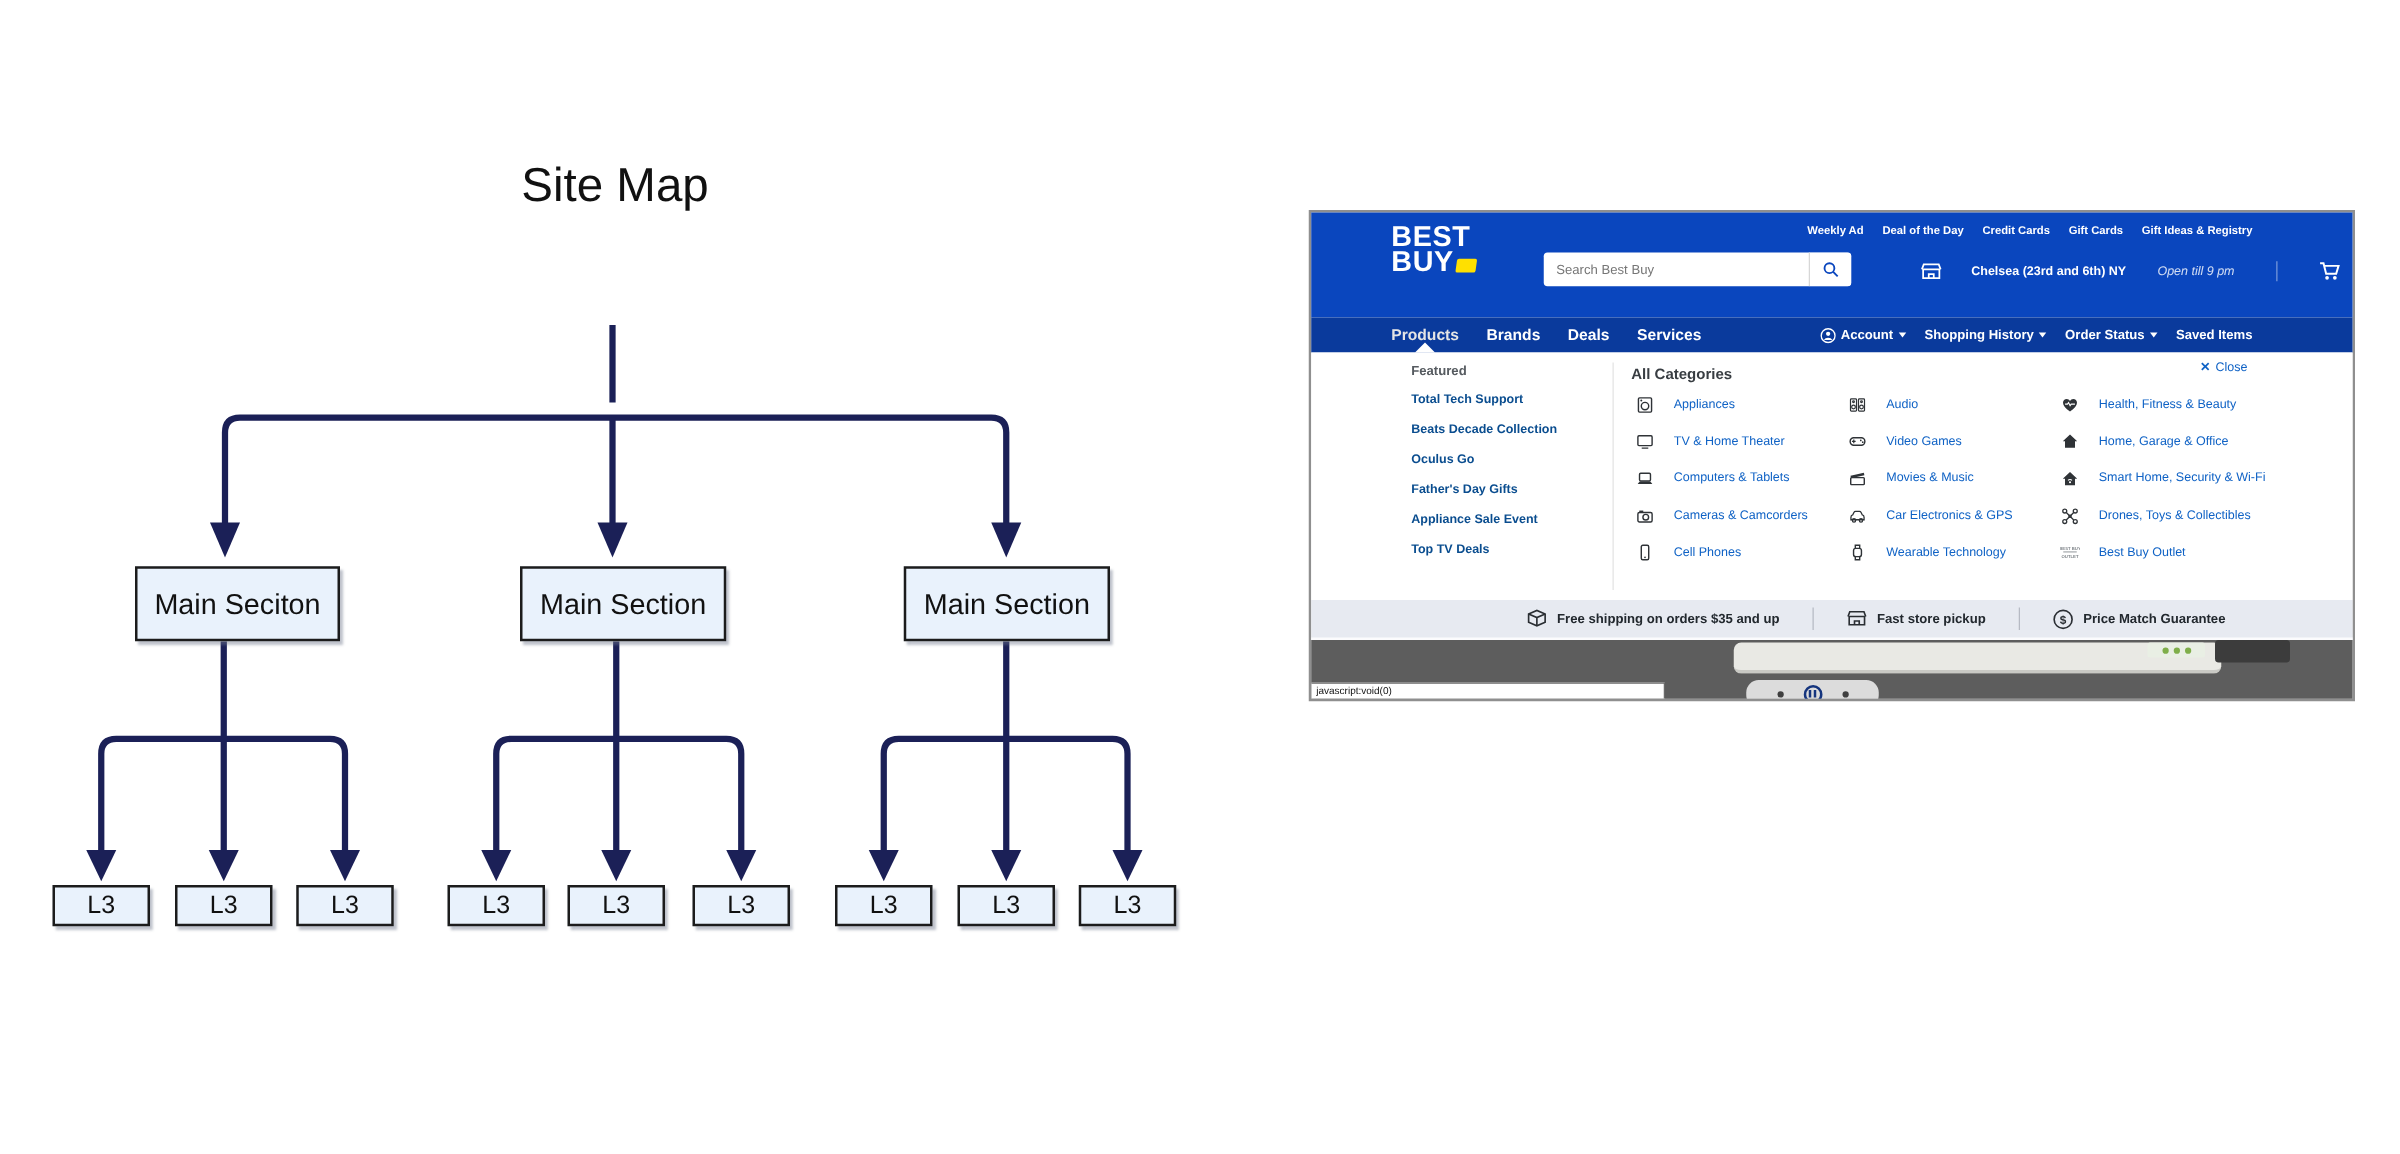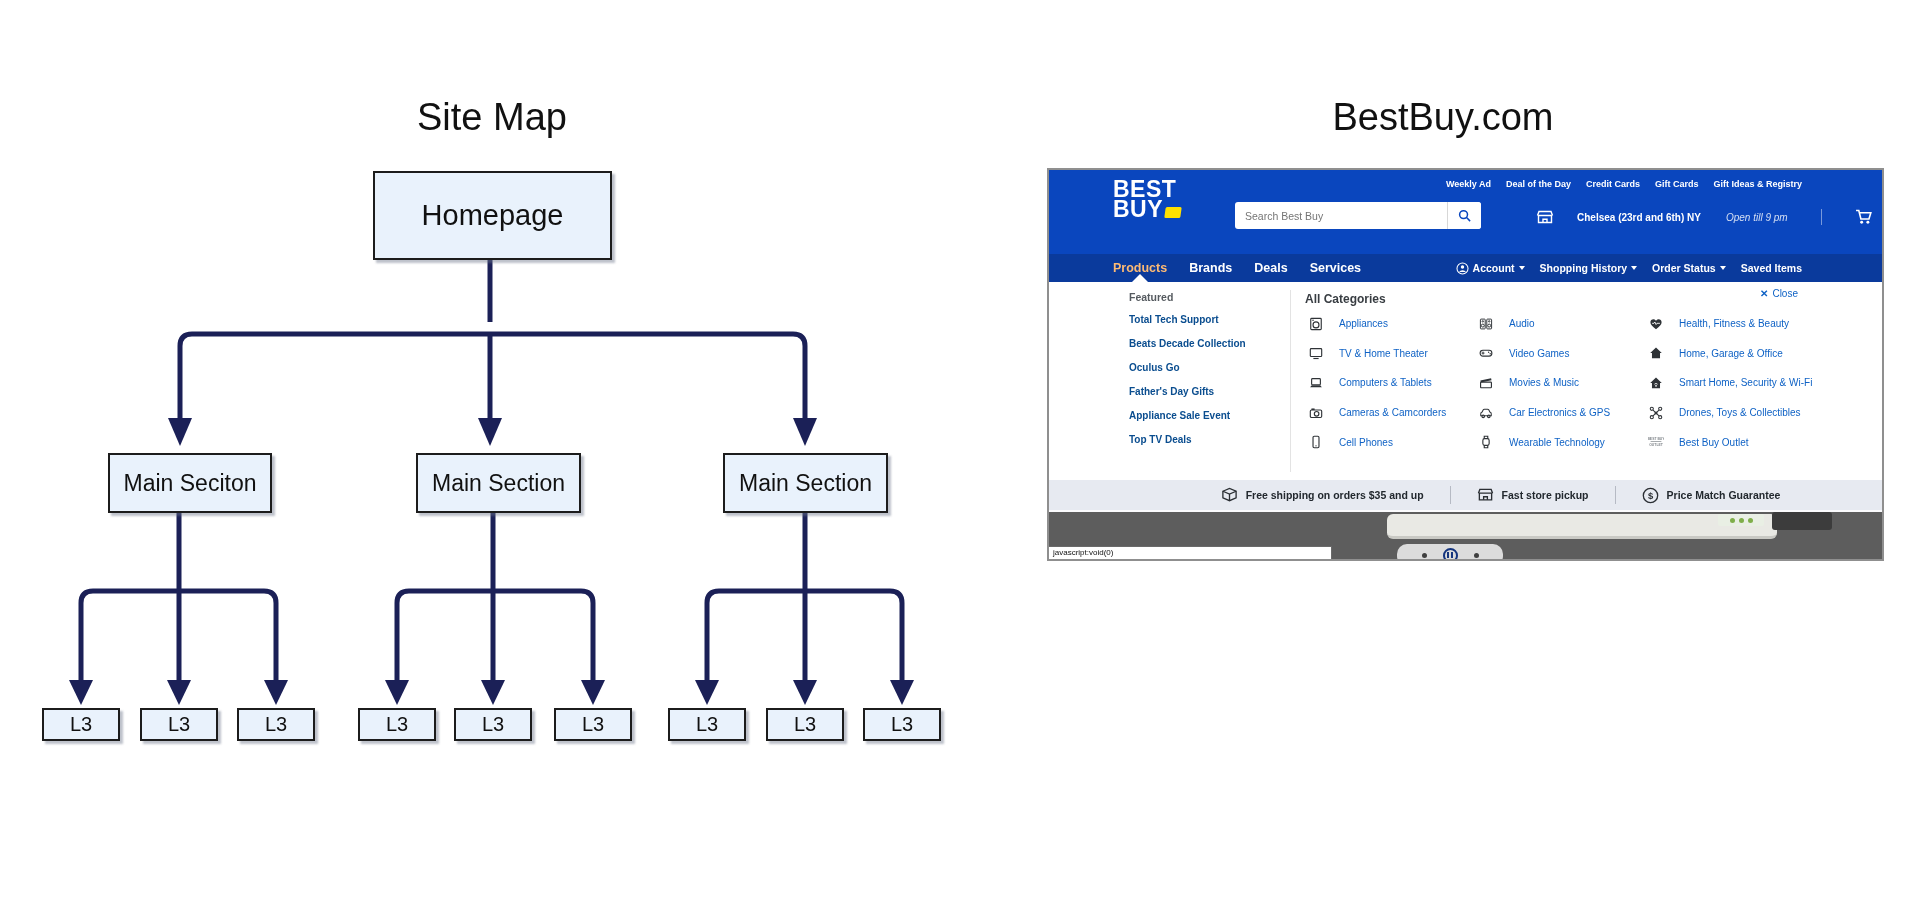--- a/index.html
+++ b/index.html
@@ -1,20 +1,20 @@
 <!DOCTYPE html>
 <html><head>
 <meta charset="utf-8">
 <style>
   * { margin:0; padding:0; box-sizing:border-box; }
   html,body { width:1920px; height:923px; background:#fff; font-family:"Liberation Sans", sans-serif; }
   .canvas { position:relative; width:1920px; height:923px; background:#fff; overflow:hidden; }
 
   
-  .dg-title { position:absolute; width:360px; text-align:center; font-size:38px; color:#111; }
+  .dg-title { position:absolute; width:360px; text-align:center; font-size:38px; color:#111;margin-top:32px; }
   #sitemap-title { left:312px; top:96px; }
   #bestbuy-title { left:1263px; top:96px; }
   .connectors { position:absolute; left:0; top:0; pointer-events:none; }
   .smbox { position:absolute; background:#e9f2fc; border:2px solid #1c1c1c;
            display:flex; align-items:center; justify-content:center; color:#111;
            box-shadow:2.5px 3px 2px rgba(110,120,140,.45); }
   .homepage { left:373px; top:171px; width:239px; height:89px; font-size:29px; }
   .mainbox  { top:453px; height:60px; font-size:23px; }
   .m1 { left:108px; width:164px; }
   .m2 { left:416px; width:165px; }
@@ -41,21 +41,21 @@
                      display:flex; align-items:center; justify-content:center; cursor:pointer; }
   .bb-store { position:absolute; left:487px; top:36px; height:22px; display:flex; align-items:center;
               gap:23px; color:#fff; font-size:10px; white-space:nowrap; }
   .bb-store .bold { font-weight:700; }
   .bb-store .hours { font-style:italic; color:rgba(255,255,255,.82); margin-left:2px; }
   .vsep { width:1px; height:16px; background:rgba(255,255,255,.45); margin:0 10px; }
 
   .bb-nav { position:absolute; left:0; right:0; top:84px; height:28px; background:#0a3a9c; }
   .bb-nav-left { position:absolute; left:64px; top:0; height:28px; display:flex; gap:22px; align-items:center;
                  font-size:12.5px; font-weight:700; color:#fff; }
-  .bb-nav-left .active { color:#fdba74; }
+  .bb-nav-left .active { color:#e5e5e5; }
   .caret-up { position:absolute; left:83px; bottom:0; width:0; height:0;
               border-left:8px solid transparent; border-right:8px solid transparent; border-bottom:8px solid #fff; }
   .bb-nav-right { position:absolute; right:80px; top:0; height:28px; display:flex; gap:15px; align-items:center;
                   font-size:10.5px; font-weight:700; color:#fff; }
   .nav-item { display:flex; align-items:center; gap:4px; cursor:pointer; white-space:nowrap; }
   .caret-down { width:0; height:0; border-left:3.5px solid transparent; border-right:3.5px solid transparent;
                 border-top:4px solid #fff; }
 
   .bb-panel { position:absolute; left:0; right:0; top:112px; height:198px; background:#fff; }
   .bb-close { position:absolute; right:84px; top:6px; display:flex; gap:4px; align-items:center;
@@ -124,35 +124,33 @@
         <path d="M264 680 H288 L276 705 Z"></path>
       <path d="M385 680 H409 L397 705 Z"></path>
         <path d="M481 680 H505 L493 705 Z"></path>
         <path d="M581 680 H605 L593 705 Z"></path>
       <path d="M695 680 H719 L707 705 Z"></path>
         <path d="M793 680 H817 L805 705 Z"></path>
         <path d="M890 680 H914 L902 705 Z"></path>
     </g>
   </svg>
 
-  <div class="smbox homepage">Homepage</div>
   <div class="smbox mainbox m1">Main Seciton</div>
   <div class="smbox mainbox m2">Main Section</div>
   <div class="smbox mainbox m3">Main Section</div>
   <div class="smbox l3box" style="left:42px">L3</div>
   <div class="smbox l3box" style="left:140px">L3</div>
   <div class="smbox l3box" style="left:237px">L3</div>
   <div class="smbox l3box" style="left:358px">L3</div>
   <div class="smbox l3box" style="left:454px">L3</div>
   <div class="smbox l3box" style="left:554px">L3</div>
   <div class="smbox l3box" style="left:668px">L3</div>
   <div class="smbox l3box" style="left:766px">L3</div>
   <div class="smbox l3box" style="left:863px">L3</div>
 
-  <div class="dg-title" id="bestbuy-title">BestBuy.com</div>
 
   <div class="bb-frame">
 
     <div class="bb-header">
       <div class="bb-toplinks">
         <span>Weekly Ad</span>
         <span>Deal of the Day</span>
         <span>Credit Cards</span>
         <span>Gift Cards</span>
         <span>Gift Ideas &amp; Registry</span>

